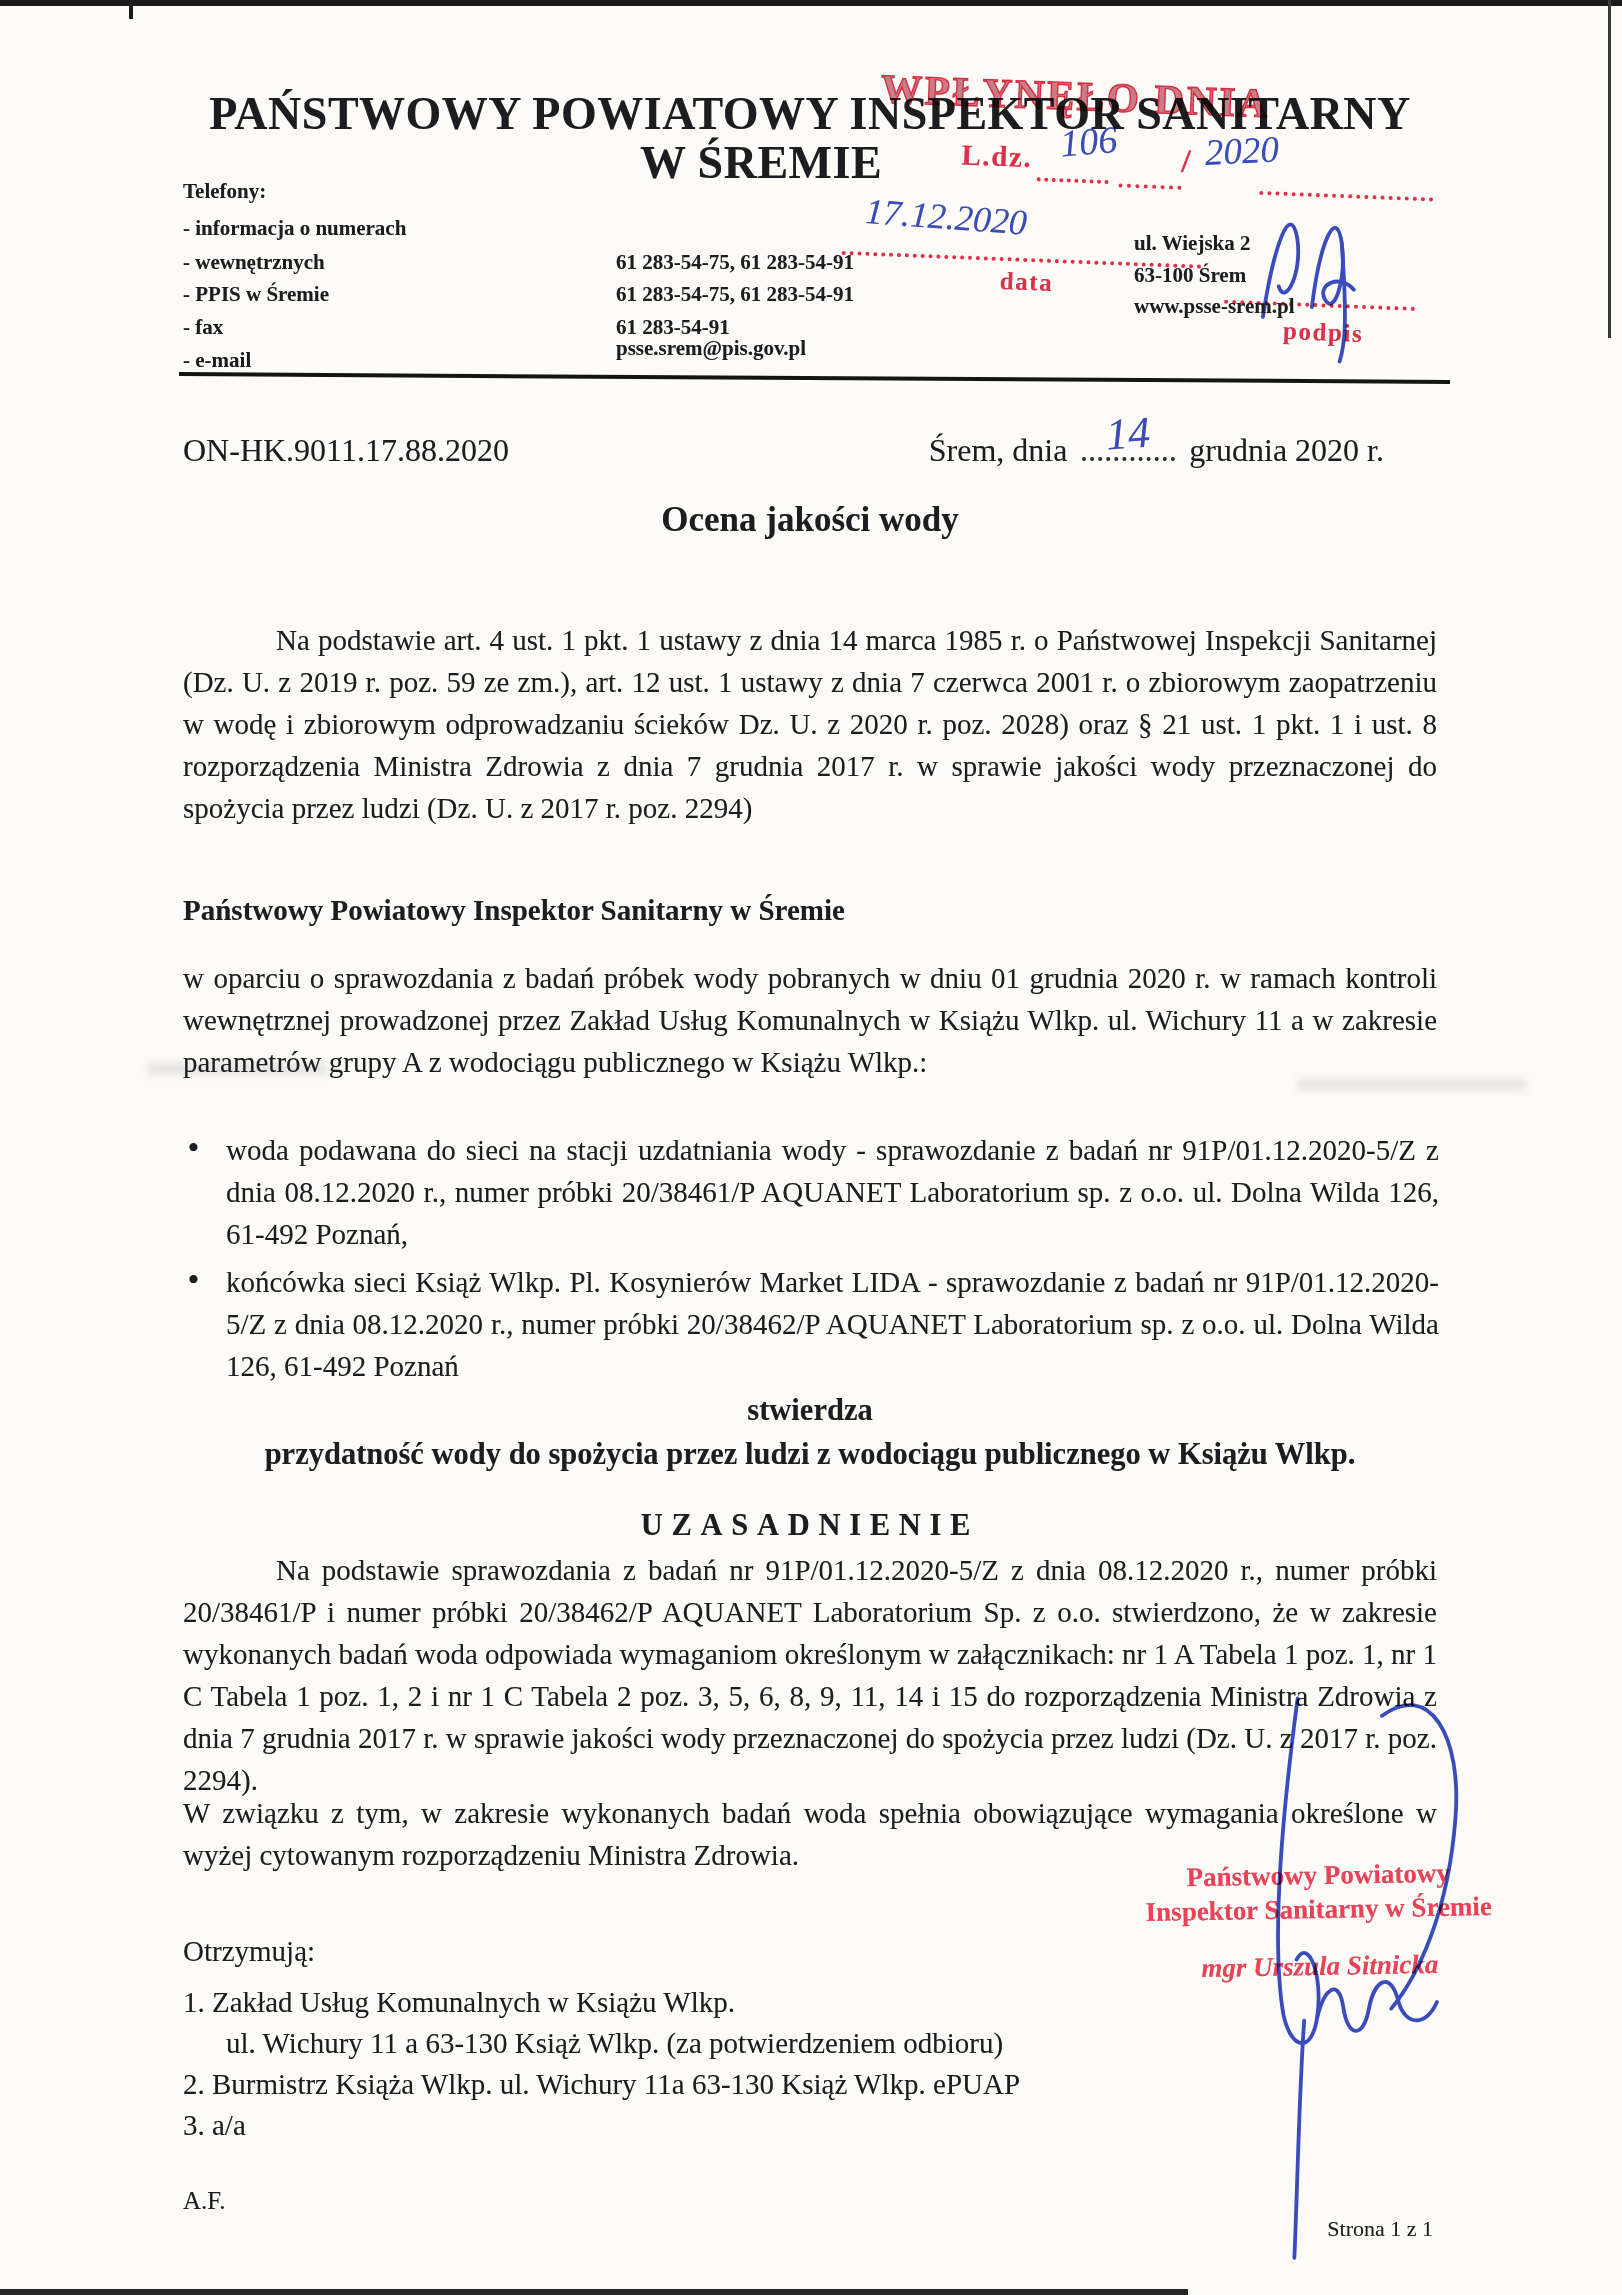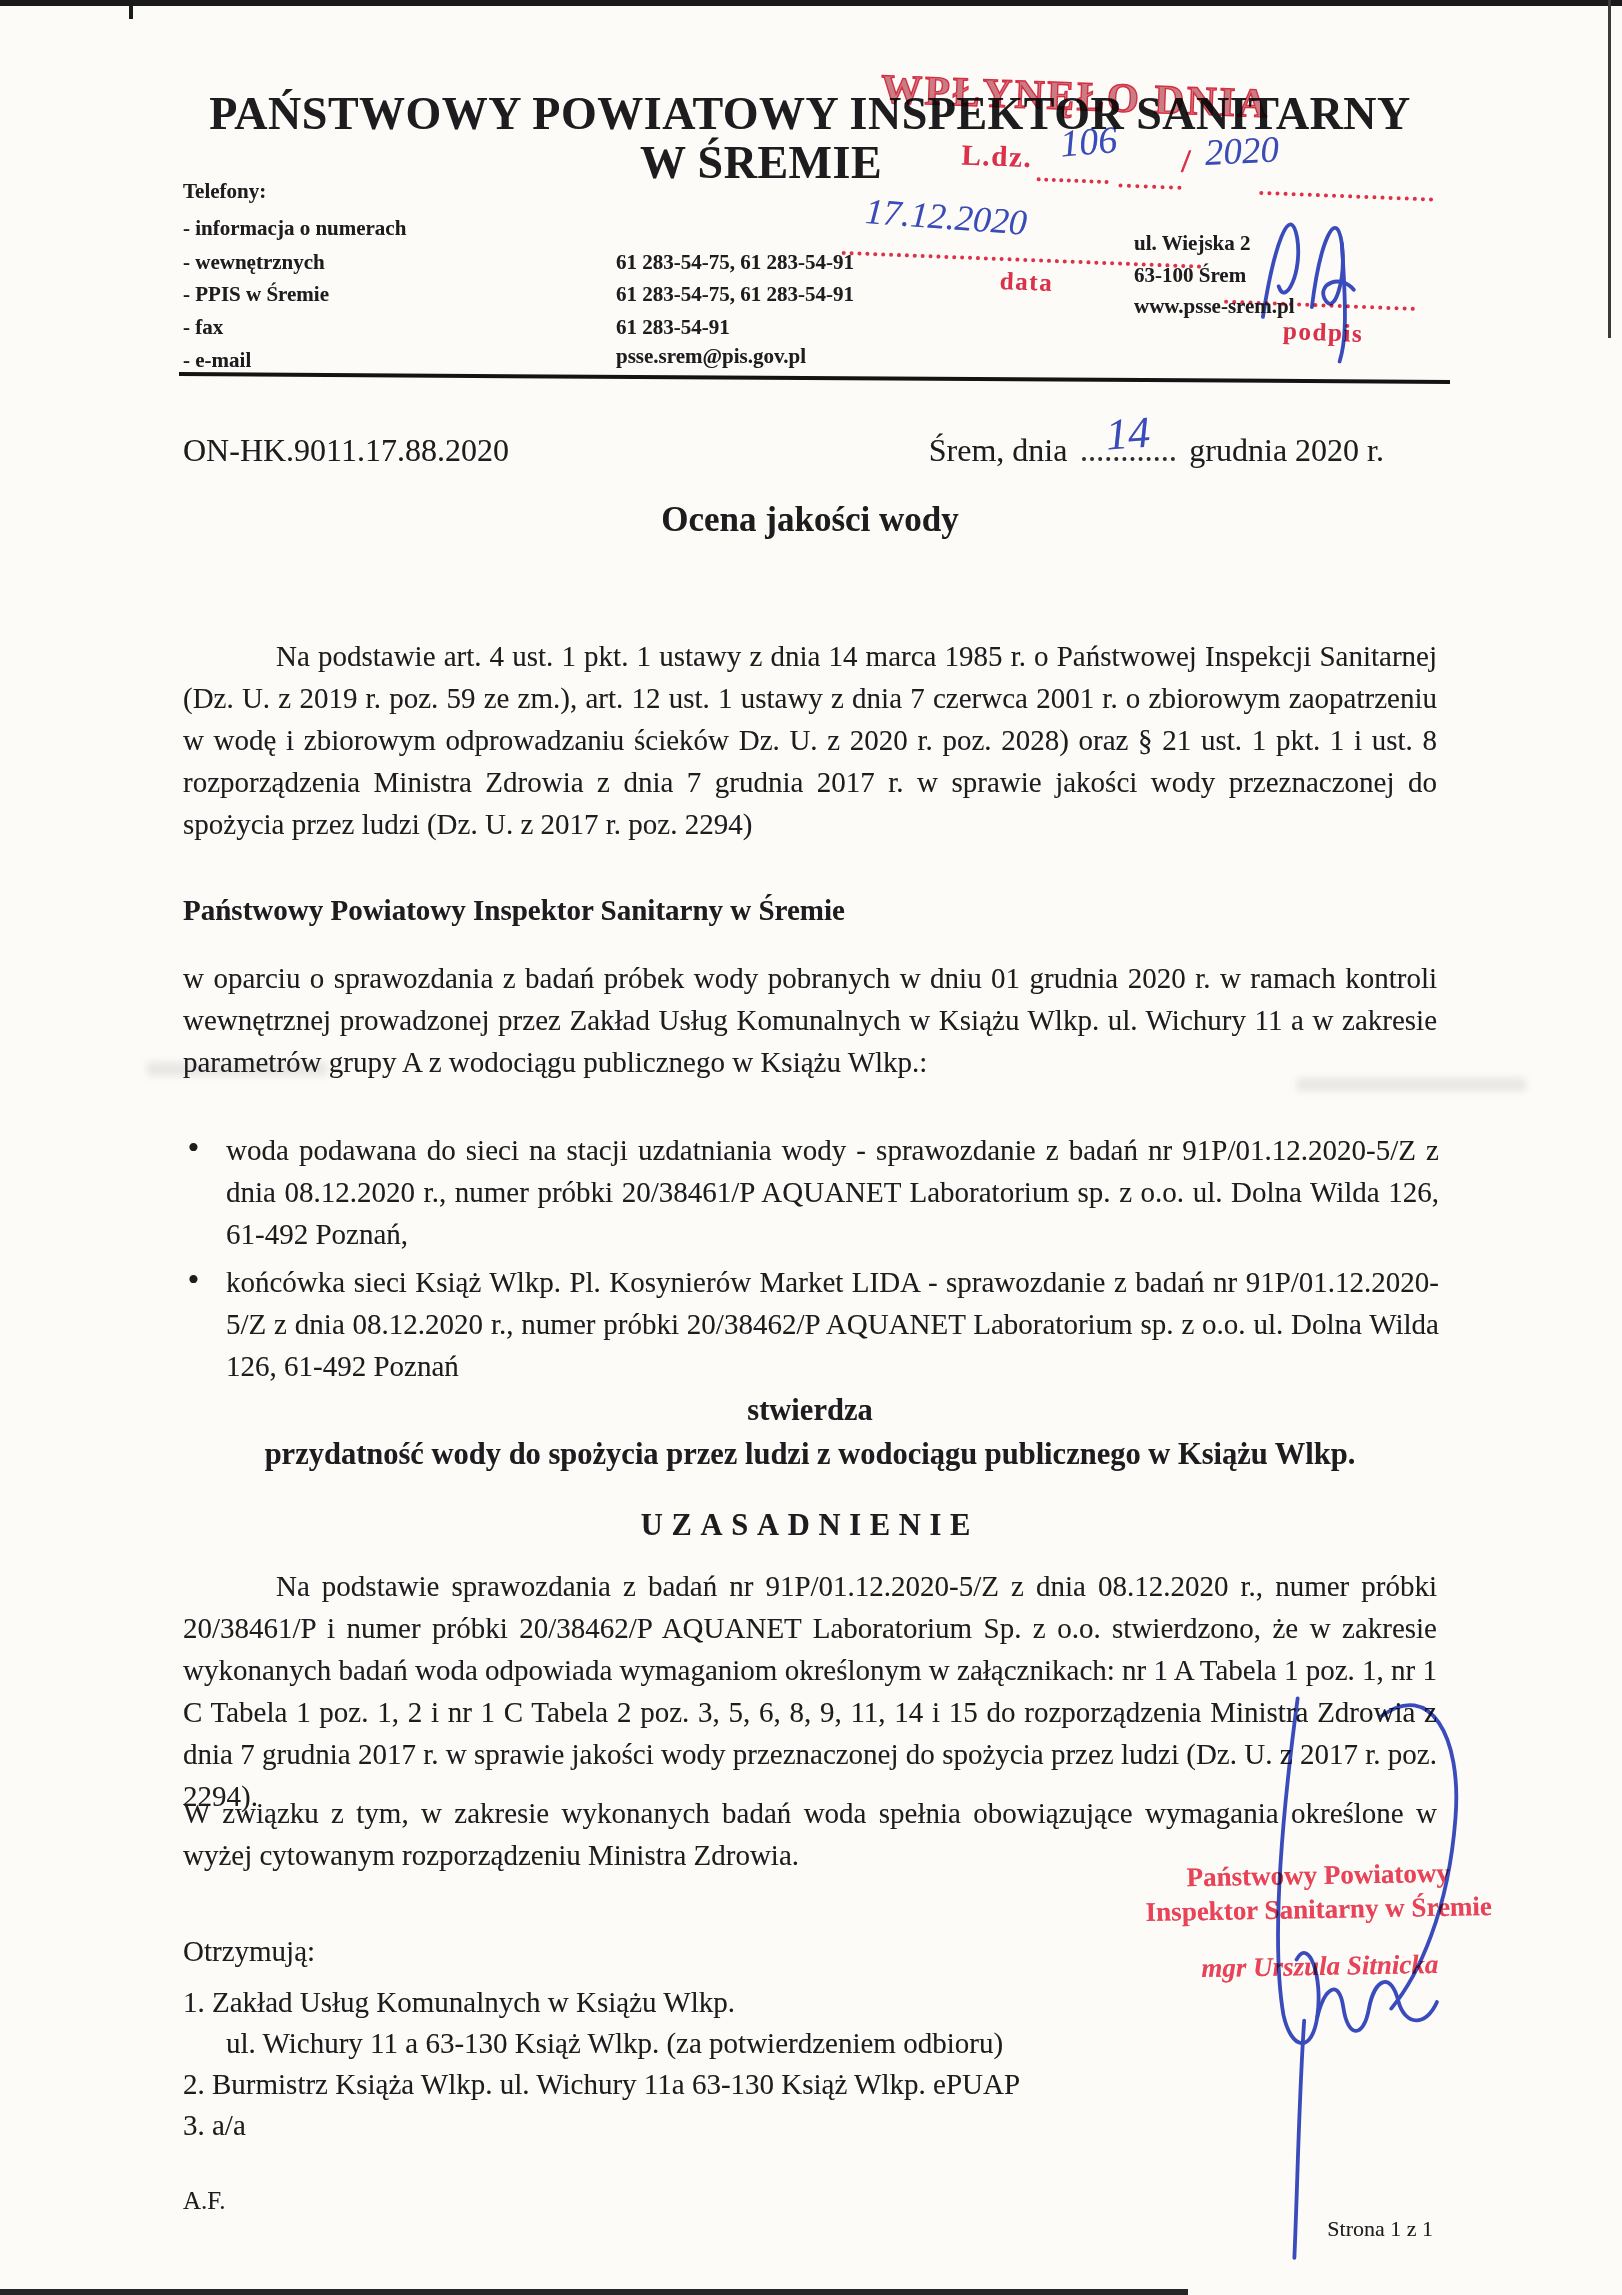--- a/index.html
+++ b/index.html
@@ -7,21 +7,21 @@
     position:relative;width:1623px;height:2295px;background:#fcfbf8;
     font-family:"Liberation Serif","DejaVu Serif",serif;color:#1d1d1f;
     overflow:hidden;text-shadow:0 0 0.5px rgba(20,20,20,.28);
   }
   .abs{position:absolute;}
   .b{font-weight:bold;}
   .center{text-align:center;}
   .right{text-align:right;}
   .just{text-align:justify;}
   .body-text{font-size:29px;line-height:42px;}
-  .indent{text-indent:93px;margin-top:16px;}
+  .indent{text-indent:93px;}
   .small{font-size:25px;margin-top:8px;}
   .header-title{font-size:46px;font-weight:bold;line-height:1.18;letter-spacing:0.5px;}
   .contact{font-size:21px;font-weight:bold;white-space:nowrap;}
   .doc-title{font-size:35px;font-weight:bold;}
   .verdict{font-size:30.5px;font-weight:bold;}
   .uzas{font-size:30.5px;font-weight:bold;letter-spacing:8.7px;}
   .ref{font-size:32px;white-space:nowrap;}
   .dotline{display:inline-block;height:0;border-bottom:4.4px dotted #2b2b2d;vertical-align:baseline;}
   .rule{background:#141414;transform:rotate(.35deg);}
   
@@ -61,21 +61,21 @@
   <div class="abs contact" style="left:183px;top:179px;">Telefony:</div>
   <div class="abs contact" style="left:183px;top:216px;">- informacja o numerach</div>
   <div class="abs contact" style="left:183px;top:250px;">- wewnętrznych</div>
   <div class="abs contact" style="left:183px;top:282px;">- PPIS w Śremie</div>
   <div class="abs contact" style="left:183px;top:315px;">- fax</div>
   <div class="abs contact" style="left:183px;top:348px;">- e-mail</div>
 
   <div class="abs contact" style="left:616px;top:250px;">61 283-54-75, 61 283-54-91</div>
   <div class="abs contact" style="left:616px;top:282px;">61 283-54-75, 61 283-54-91</div>
   <div class="abs contact" style="left:616px;top:315px;">61 283-54-91</div>
-  <div class="abs contact" style="left:616px;top:344px;text-align:center;">psse.srem@pis.gov.pl</div>
+  <div class="abs contact" style="left:616px;top:336px;text-align:center;">psse.srem@pis.gov.pl</div>
 
   <div class="abs contact" style="left:1134px;top:231px;z-index:2;">ul. Wiejska 2</div>
   <div class="abs contact" style="left:1134px;top:263px;z-index:2;">63-100 Śrem</div>
   <div class="abs contact" style="left:1134px;top:294px;z-index:2;">www.psse-srem.pl</div>
 
   <div class="abs stamp-layer" style="left:849px;top:63px;width:611px;height:316px;transform:rotate(2.2deg);transform-origin:left top;">
     <div class="abs stamp-title" style="left:33px;top:0;">WPŁYNĘŁO DNIA</div>
     <div class="abs stamp-label" style="left:116px;top:71px;font-size:29px;">L.dz.</div>
     <span class="abs rdot" style="left:192px;top:107px;width:72px;"></span>
     <div class="abs hw" style="left:214px;top:47px;font-size:38px;transform:rotate(-7deg);">106</div>

